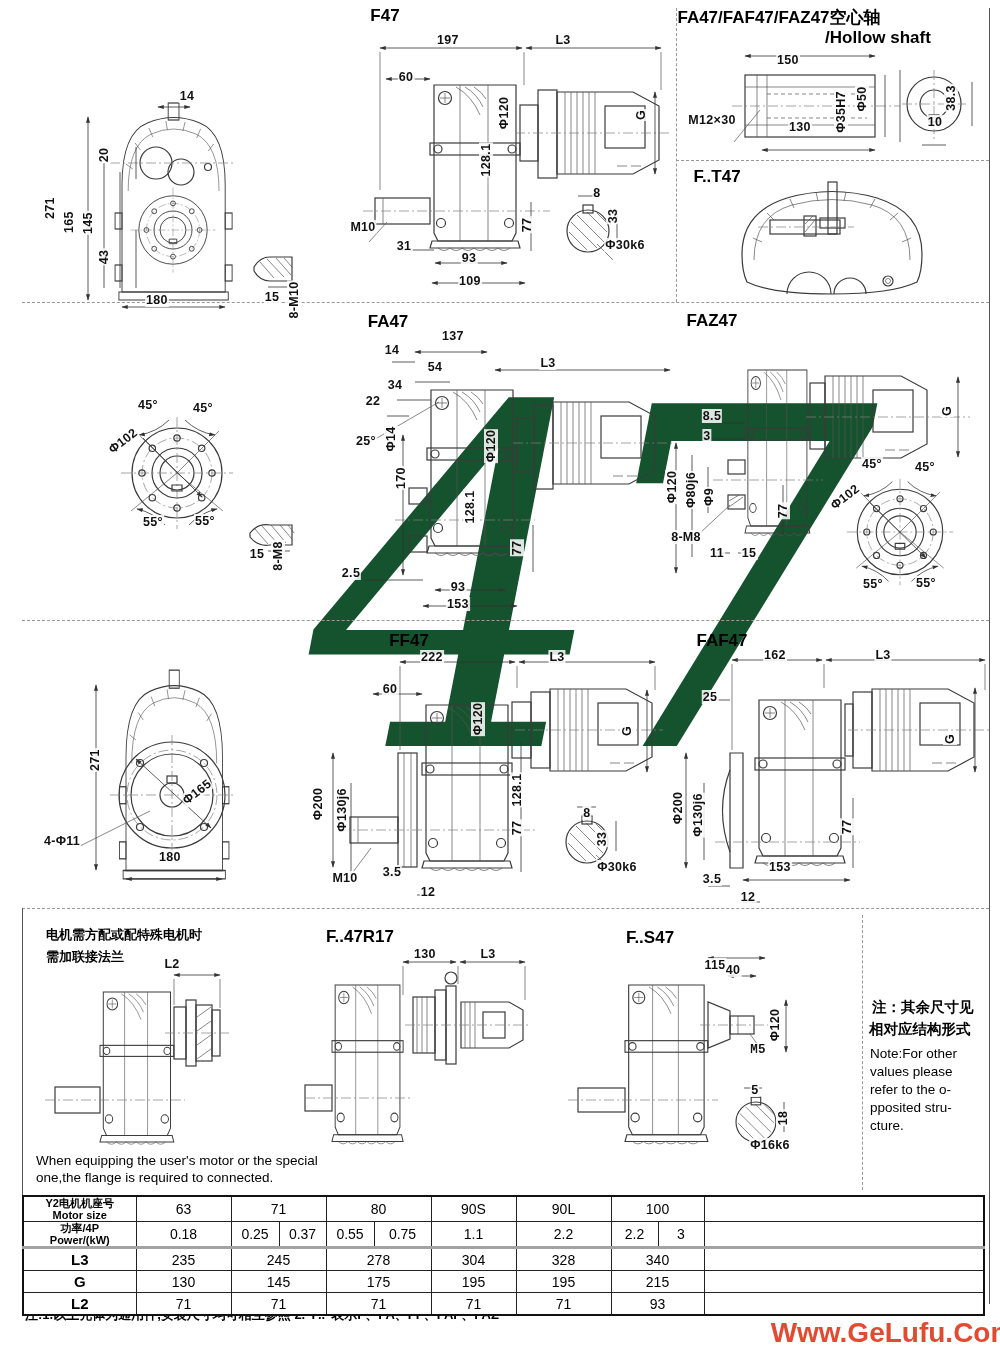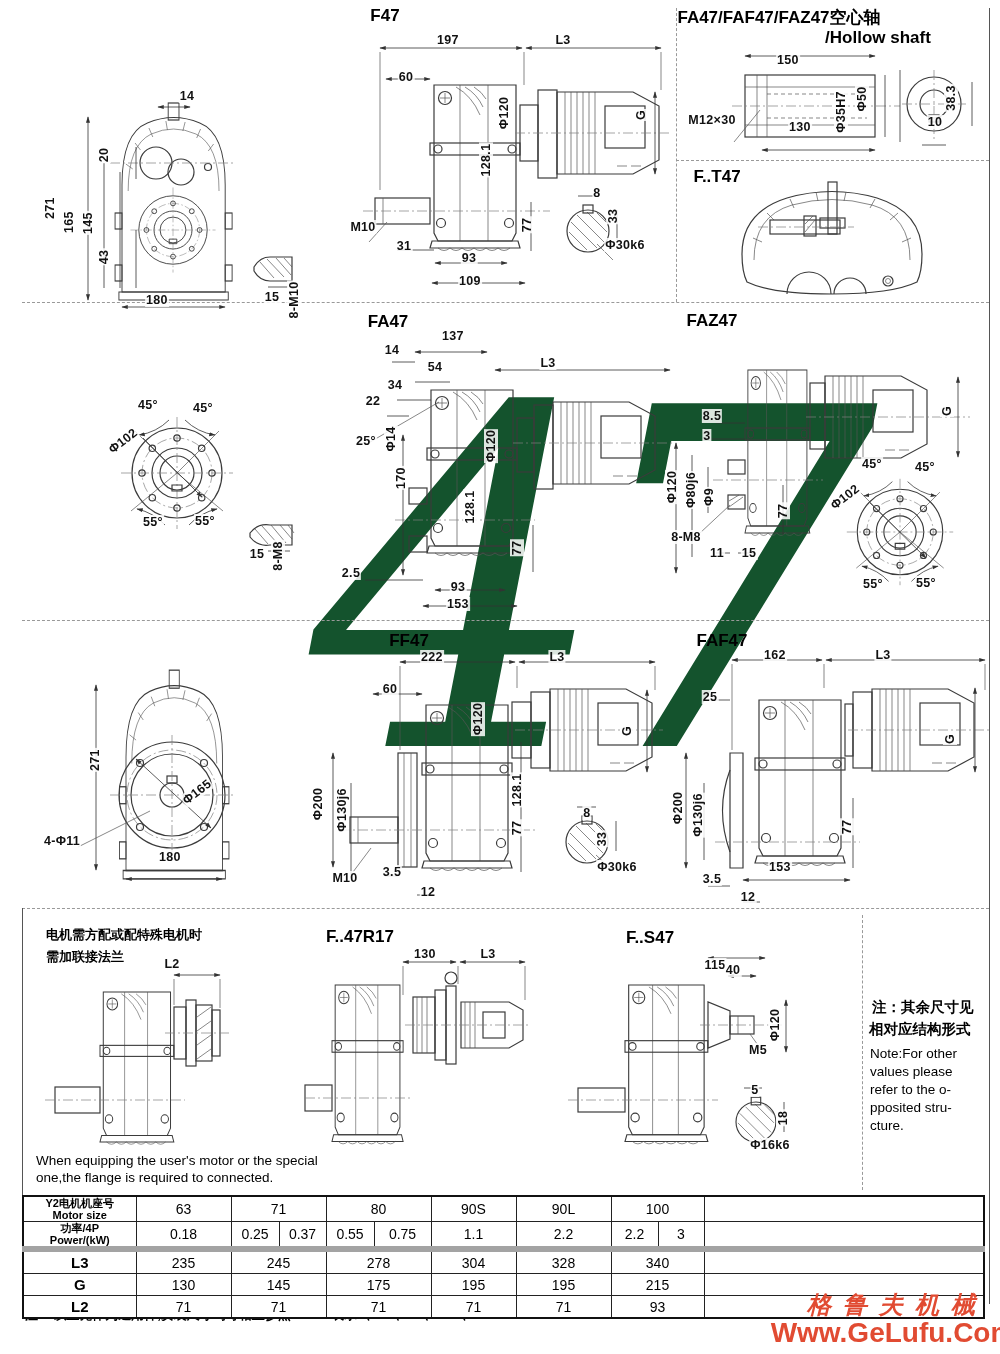--- a/index.html
+++ b/index.html
@@ -25,21 +25,21 @@
   .sn-zh{font-weight:700;font-size:14.5px}
   .hdash{position:absolute;border-top:1px dashed #999;z-index:0}
   .vdash{position:absolute;border-left:1px dashed #999;z-index:0}
   .vsolid{position:absolute;border-left:1.5px solid #555;z-index:0}
   #spec{position:absolute;left:22px;top:1195px;z-index:2;border-collapse:collapse;
         table-layout:fixed;background:#fff;border:2px solid #111}
   #spec td{border:1px solid #222;text-align:center;font:400 14px "Liberation Sans",sans-serif;
            padding:0;height:21px;overflow:hidden}
   #spec td.hd{font:700 11px "Liberation Sans",sans-serif;line-height:1.1}
   #spec td.rl{font:700 15px "Liberation Sans",sans-serif}
-  #spec tr.pw td{border-bottom:6px solid #a3a3a3}
+  #spec tr.pw td{border-bottom:3px solid #a3a3a3}
   .brand-zh{position:absolute;z-index:3;transform:translate(-50%,-50%);white-space:nowrap;
         font:italic 700 24px "DejaVu Serif",serif;color:#e14b32;letter-spacing:12px}
   .brand-url{position:absolute;z-index:3;transform:translate(-50%,-50%);white-space:nowrap;
         font:700 28px "Liberation Sans",sans-serif;color:#e14b32}
 </style>
 </head>
 <body>
 
 <svg width="0" height="0" style="position:absolute" aria-hidden="true">
 <defs>
@@ -141,21 +141,20 @@
   <span class="txt sn-zh" style="left:869px;top:1020px">相对应结构形式</span>
   <span class="txt" style="left:870px;top:1046px">Note:For other</span>
   <span class="txt" style="left:870px;top:1064px">values please</span>
   <span class="txt" style="left:870px;top:1082px">refer to the o-</span>
   <span class="txt" style="left:870px;top:1100px">pposited stru-</span>
   <span class="txt" style="left:870px;top:1118px">cture.</span>
 
   <span class="txt" style="left:25px;top:1306px;font-weight:700;font-size:13px">注:1.以上壳体为通用件,安装尺寸均可相互参照    2."F.."表示F、FA、FF、FAF、FAZ</span>
   <span class="txt" style="left:25px;top:1260px;font-size:13px">Note:1.The above housings are common parts.The mounting dimensions may consult each other.   2."F.."mean F、FA、FF、FAF、FAZ</span>
 
-  <span class="brand-zh" style="left:897px;top:1305px">格鲁夫机械</span>
   <span class="brand-url" style="left:893px;top:1333px">Www.GeLufu.Com</span>
 
   <svg class="draw" style="left:30px;top:75px" width="298" height="242">
     <use href="#g-arch" transform="translate(92,42) scale(0.77,1)"></use>
     <circle class="ln" cx="126" cy="88" r="16"></circle>
       <circle class="ln" cx="151" cy="97" r="13"></circle>
     <circle class="ln" cx="178" cy="92" r="3.5"></circle>
     <use href="#g-flg" transform="translate(143,155) scale(0.76)"></use>
     <path class="cl" d="M80,88 H205"></path>
     <line class="dm" x1="58" y1="42" x2="58" y2="225" marker-start="url(#ar)" marker-end="url(#ar)"></line>
@@ -579,17 +578,17 @@
     <span class="dim" style="left: 780px; top: 867px;">153</span>
     <span class="dim" style="left: 712px; top: 879px;">3.5</span>
     <span class="dim" style="left: 748px; top: 897px;">12</span>
     <span class="dim v" style="left: 950px; top: 739px;">G</span>
     <span class="dim" style="left: 172px; top: 964px;">L2</span>
     <span class="dim" style="left: 425px; top: 954px;">130</span>
     <span class="dim" style="left: 488px; top: 954px;">L3</span>
     <span class="dim" style="left: 715px; top: 949px; margin-top: 16px;">115</span>
     <span class="dim" style="left: 733px; top: 970px;">40</span>
     <span class="dim v" style="left: 775px; top: 1025px;">Φ120</span>
-    <span class="dim" style="left: 758px; top: 1050px;">M5</span>
+    <span class="dim" style="left: 758px; top: 1050px; font-family: Liberation Mono, monospace;">M5</span>
     <span class="dim" style="left: 755px; top: 1090px;">5</span>
     <span class="dim v" style="left: 783px; top: 1118px;">18</span>
     <span class="dim" style="left: 770px; top: 1145px;">Φ16k6</span>
   </div>
 
 </body></html>

